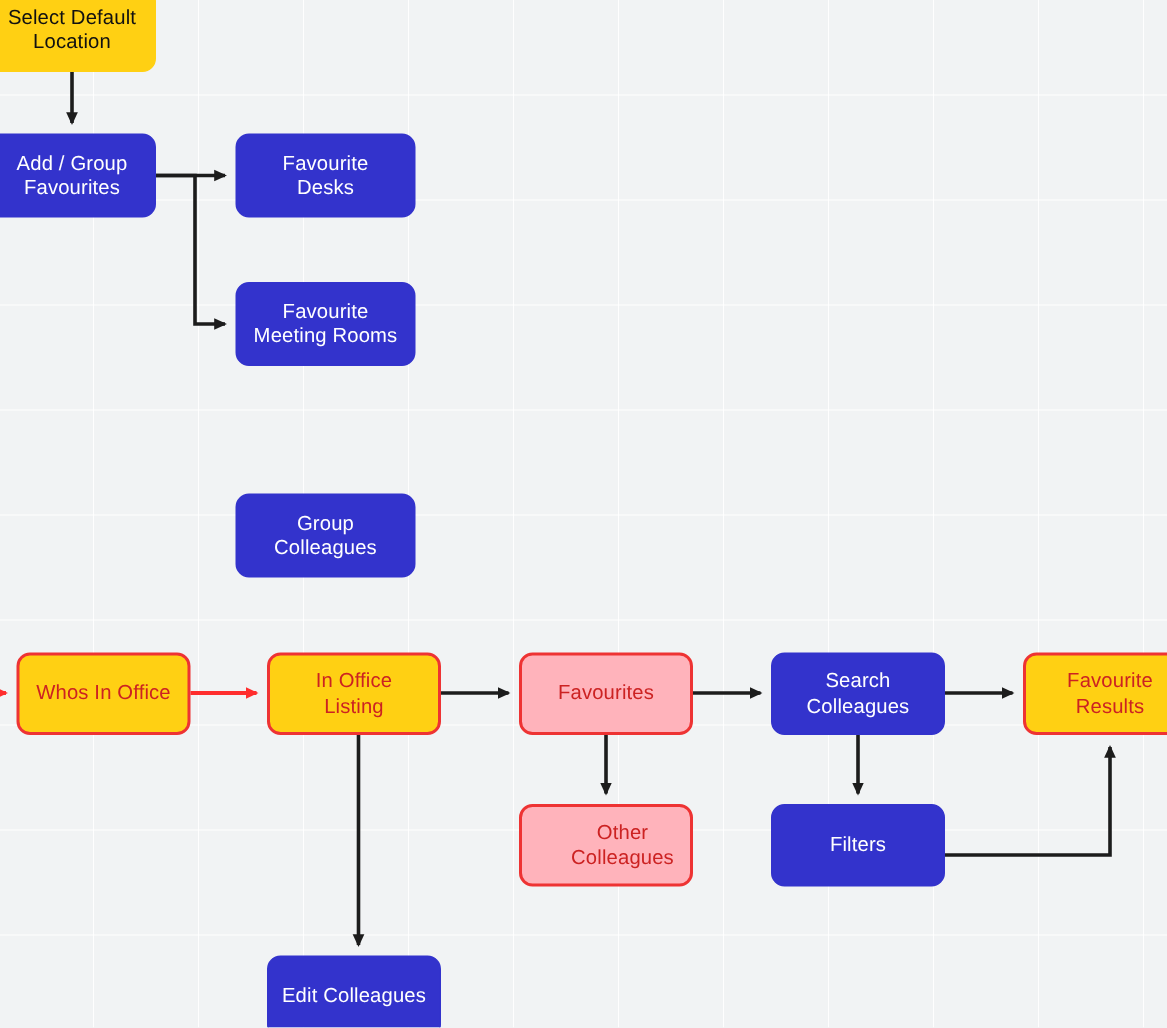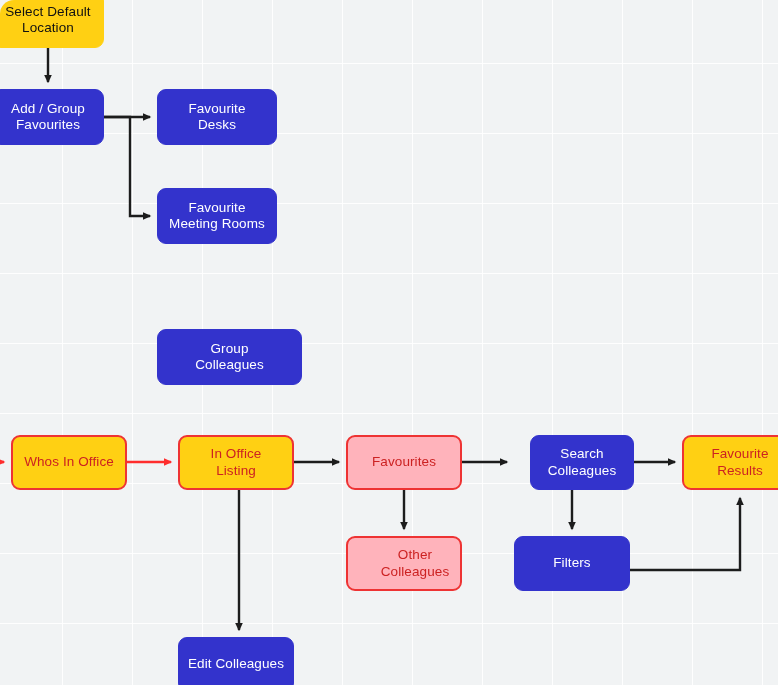--- a/index.html
+++ b/index.html
@@ -14,21 +14,20 @@
     position: relative;
     width: 778px;
     height: 685px;
     overflow: hidden;
     background-color: #f1f3f4;
     background-image:
       linear-gradient(to right, rgba(255,255,255,0.95) 1px, transparent 1px),
       linear-gradient(to bottom, rgba(255,255,255,0.95) 1px, transparent 1px);
     background-size: 70px 70px;
     background-position: -8px -7px;
-    border-radius: 14px;
   }
   #svg-layer {
     position: absolute;
     left: 0;
     top: 0;
     width: 778px;
     height: 685px;
     pointer-events: none;
   }
   .node {
@@ -119,39 +118,39 @@
   <div class="node node-blue" style="left:157px; top:89px; width:120px; height:56px;">
     <span>Favourite
 Desks</span>
   </div>
 
   <div class="node node-blue" style="left:157px; top:188px; width:120px; height:56px;">
     <span>Favourite
 Meeting Rooms</span>
   </div>
 
-  <div class="node node-blue" style="left:157px; top:329px; width:145px; height:56px;">
+  <div class="node node-blue" style="left:157px; top:329px; width:120px; height:56px;">
     <span>Group
 Colleagues</span>
   </div>
 
   <div class="node node-yellow" style="left:11px; top:435px; width:116px; height:55px;">
     <span>Whos In Office</span>
   </div>
 
   <div class="node node-yellow" style="left:178px; top:435px; width:116px; height:55px;">
     <span>In Office
 Listing</span>
   </div>
 
   <div class="node node-pink" style="left:346px; top:435px; width:116px; height:55px;">
     <span>Favourites</span>
   </div>
 
-  <div class="node node-blue" style="left:514px; top:435px; width:104px; height:55px;margin-left:16px;">
+  <div class="node node-blue" style="left:514px; top:435px; width:116px; height:55px;">
     <span>Search
 Colleagues</span>
   </div>
 
   <div class="node node-yellow" style="left:682px; top:435px; width:116px; height:55px;">
     <span>Favourite
 Results</span>
   </div>
 
   <div class="node node-pink" style="left:346px; top:536px; width:116px; height:55px;padding-left:28px;">

